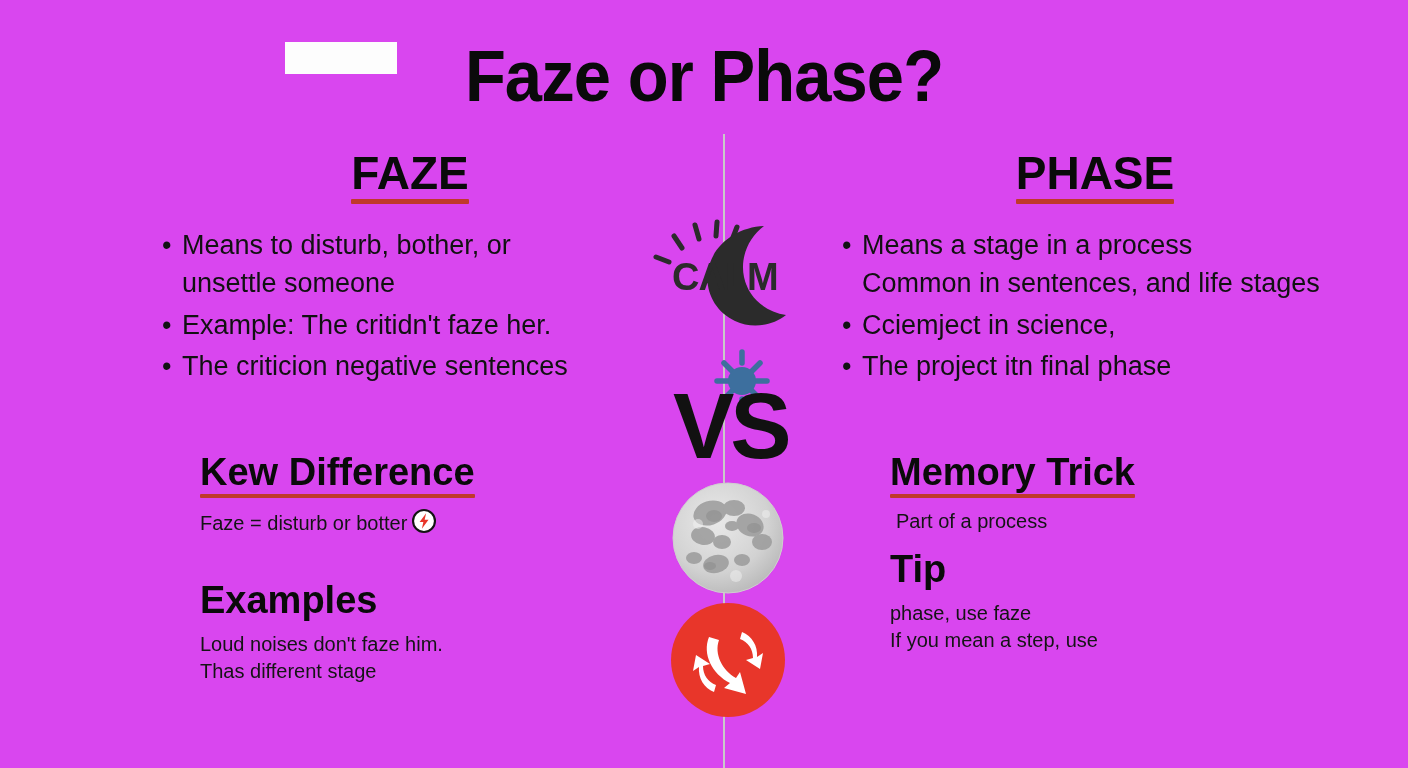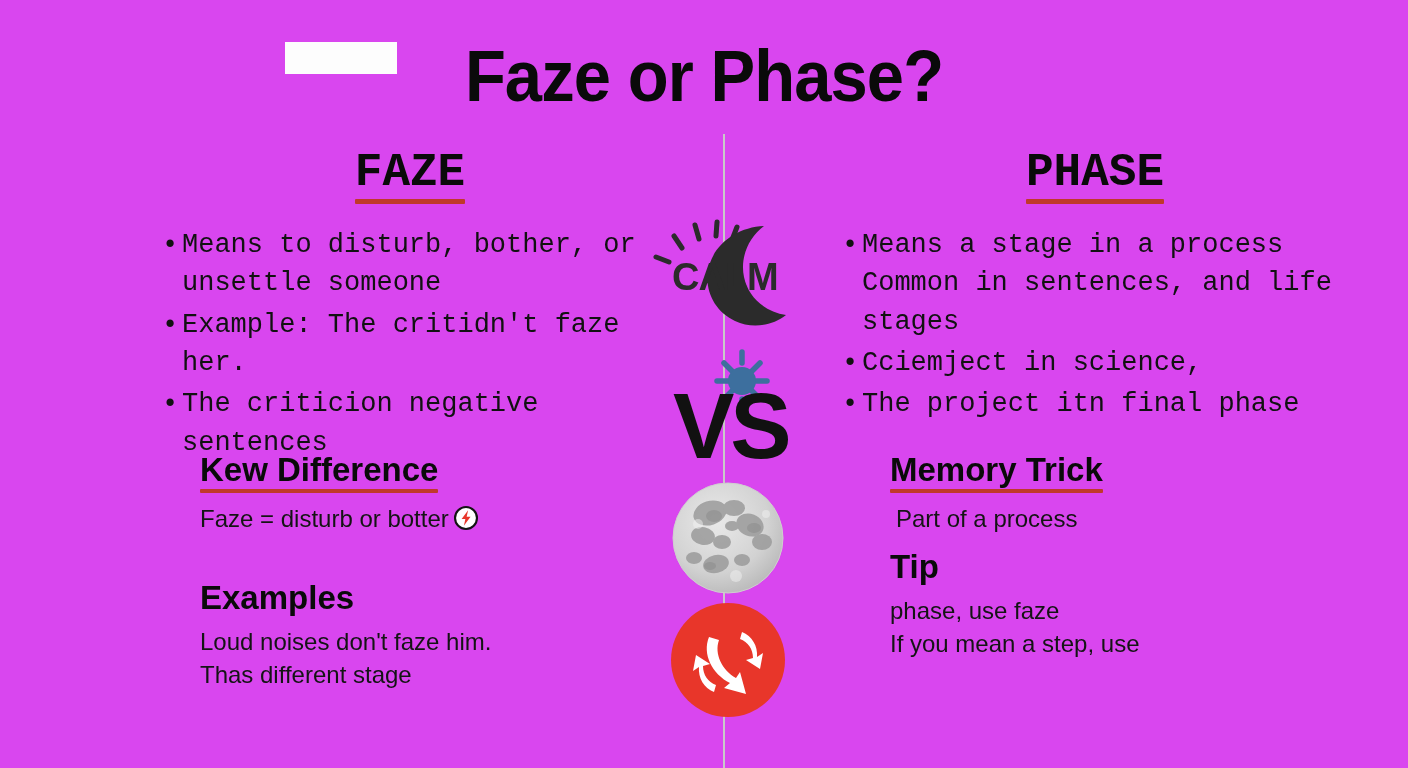--- a/index.html
+++ b/index.html
@@ -56,21 +56,20 @@
     line-height: 1;
     color: #0a0a0a;
     font-family: "Liberation Sans", sans-serif;
     transform: scaleX(0.93);
   }
 
   
   .col {
     position: absolute;
     top: 150px;
-    font-family: Liberation Mono, monospace;
   }
   .col-left  { left: 160px;  width: 500px; }
   .col-right { left: 840px;  width: 510px; }
 
   .col-head {
     text-align: center;
     font-size: 46px;
     font-weight: 700;
     line-height: 1.02;
     letter-spacing: 0px;
@@ -117,32 +116,32 @@
   }
 
   
   .sec {
     position: absolute;
   }
   .sec-left  { left: 200px; width: 470px; }
   .sec-right { left: 890px; width: 470px; }
 
   .sec-head {
-    font-size: 33px;
+    font-size: 38px;
     font-weight: 700;
     color: #0a0a0a;
     line-height: 1.08;
     display: inline-block;
   }
   .sec-head-ul .rule {
     height: 4px;
     margin-top: 1px;
   }
   .sec-body {
-    font-size: 24px;
+    font-size: 20px;
     line-height: 1.37;
     color: #141414;
     margin-top: 10px;
   }
   .sec-body .line { display: block; }
 
   .bolt {
     display: inline-block;
     width: 26px;
     height: 26px;

